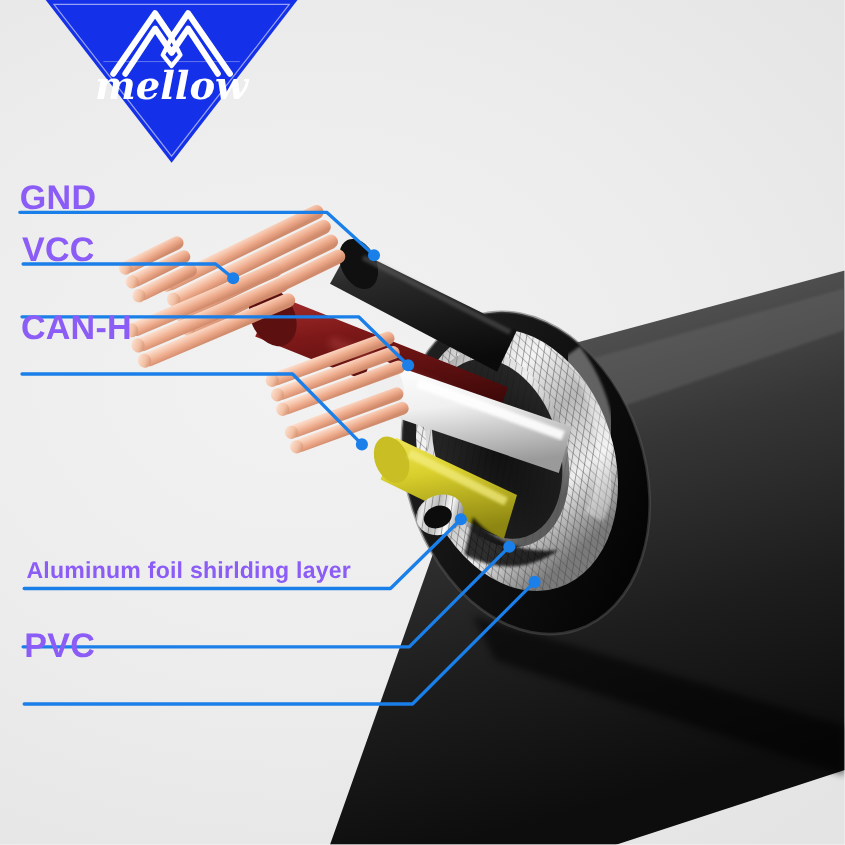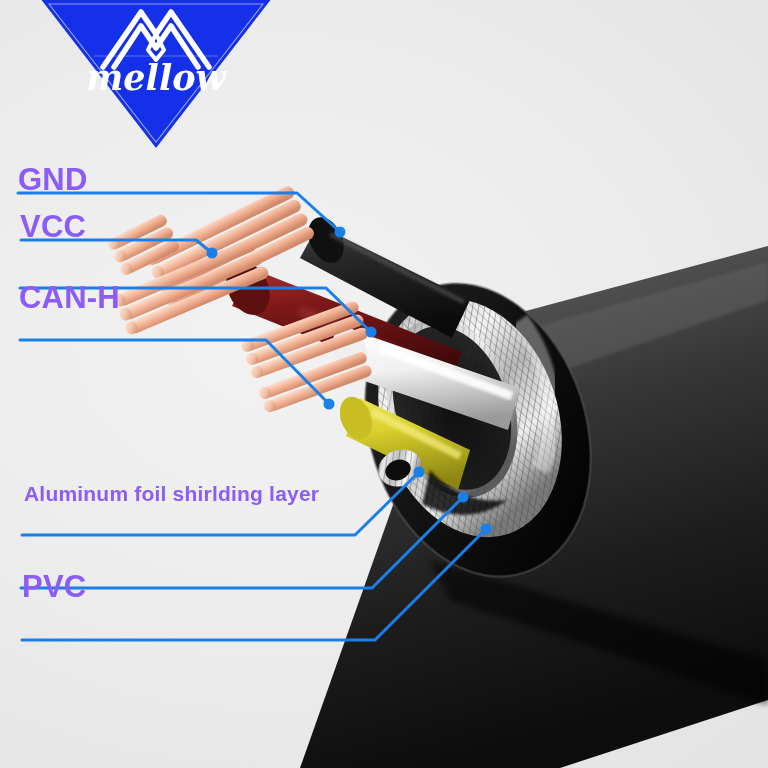--- a/index.html
+++ b/index.html
@@ -52,21 +52,21 @@
     letter-spacing: 0.2px;
     line-height: 1;
   }
   .label.big { font-size: 31px; }
   .label.small { font-size: 21px; font-weight: 700; }
 
   .lbl-gnd   { left: 18px; top: 164px; }
   .lbl-vcc   { left: 20px; top: 211px; text-align: right; }
   .lbl-canh  { left: 19px; top: 241px; margin-top: 41px; }
   .lbl-canl  { left: 19px; top: 311px; }
-  .lbl-alum  { left: 24px; top: 483px; }
+  .lbl-alum  { left: 24px; top: 508px; }
   .lbl-mesh  { left: 21px; top: 555px; }
   .lbl-pvc   { left: 22px; top: 571px; }
 
   
   .leader-svg {
     position: absolute;
     left: 0; top: 0;
     width: 768px; height: 768px;
     pointer-events: none;
   }

